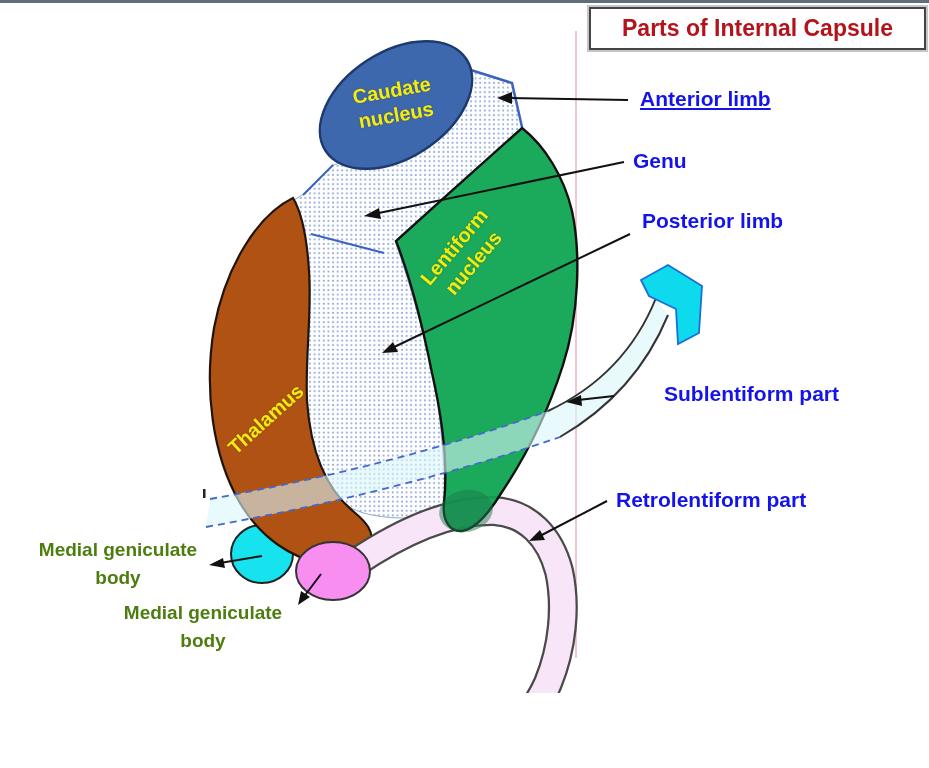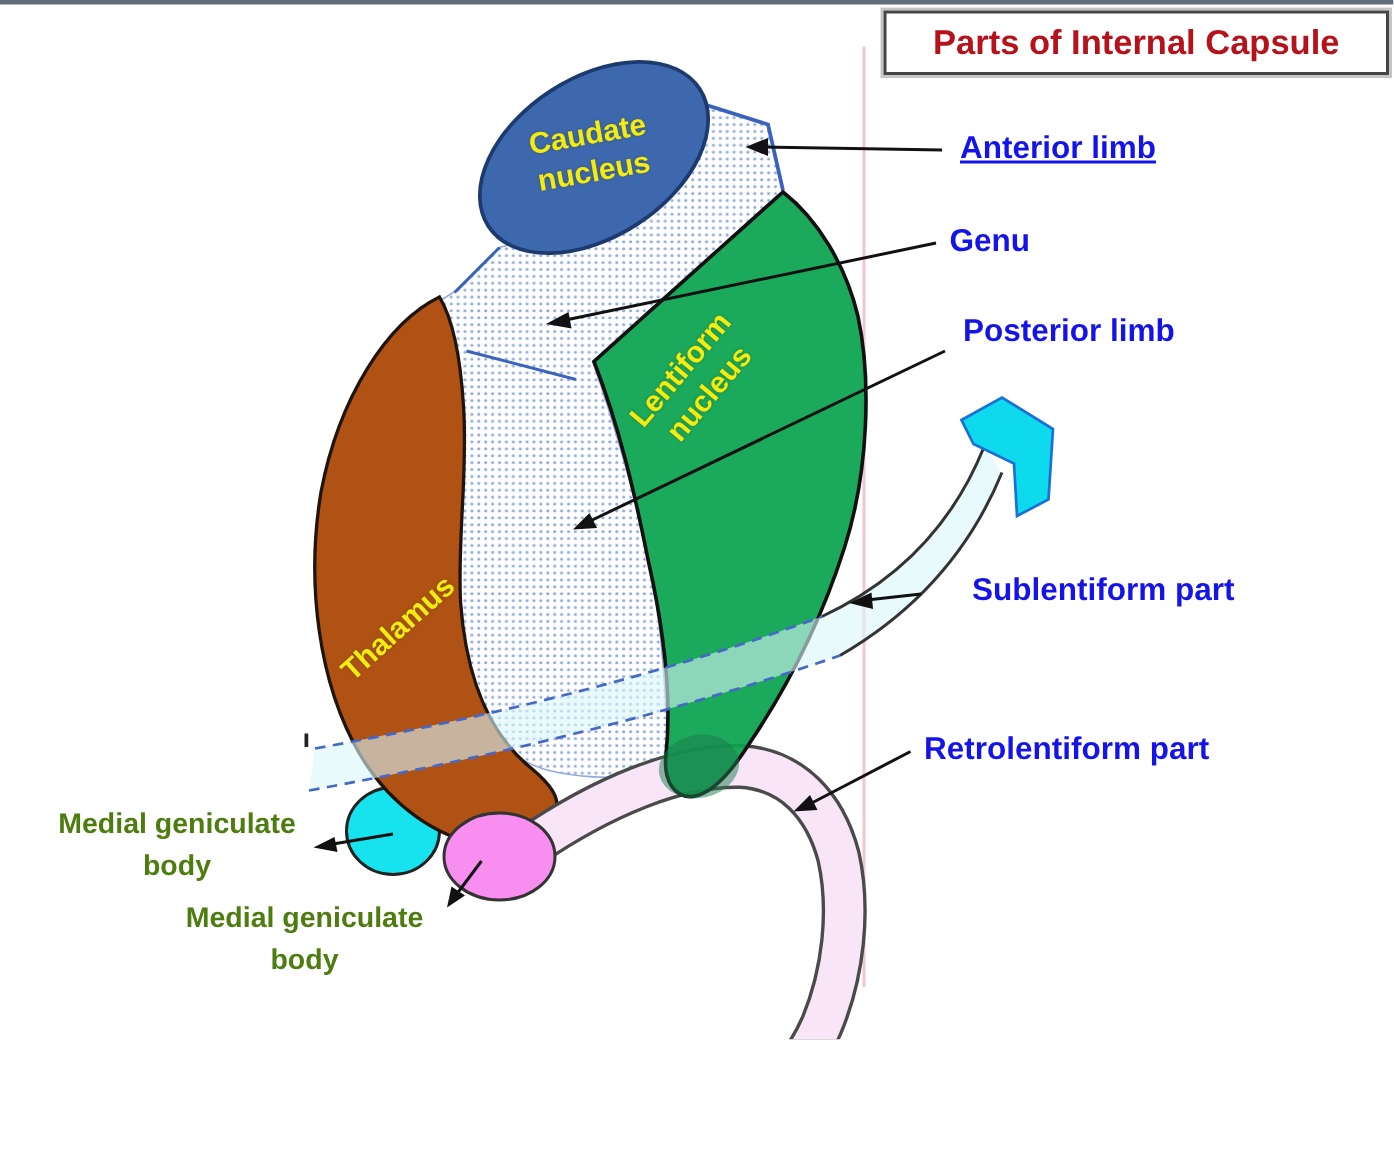--- a/index.html
+++ b/index.html
@@ -119,21 +119,21 @@
     <rect x="203" y="486" width="2.5" height="9" fill="#222222"></rect>
   </svg>
 
   <div class="title-box">
     <span>Parts of Internal Capsule</span>
   </div>
 
   <div class="lbl lbl-blue" style="left:640px;top:84px;text-decoration:underline;">Anterior limb</div>
   <div class="lbl lbl-blue" style="left:633px;top:146px;">Genu</div>
   <div class="lbl lbl-blue" style="left:630px;top:206px;margin-left:12px;">Posterior limb</div>
-  <div class="lbl lbl-blue" style="left:648px;top:379px;">Sublentiform part</div>
+  <div class="lbl lbl-blue" style="left:664px;top:379px;">Sublentiform part</div>
   <div class="lbl lbl-blue" style="left:616px;top:485px;">Retrolentiform part</div>
 
   <div class="lbl lbl-black" style="left:18px;top:533px;width:200px;">
     <div>Medial geniculate</div>
     <div>body</div>
   </div>
   <div class="lbl lbl-black" style="left:103px;top:596px;width:200px;">
     <div>Medial geniculate</div>
     <div>body</div>
   </div>

